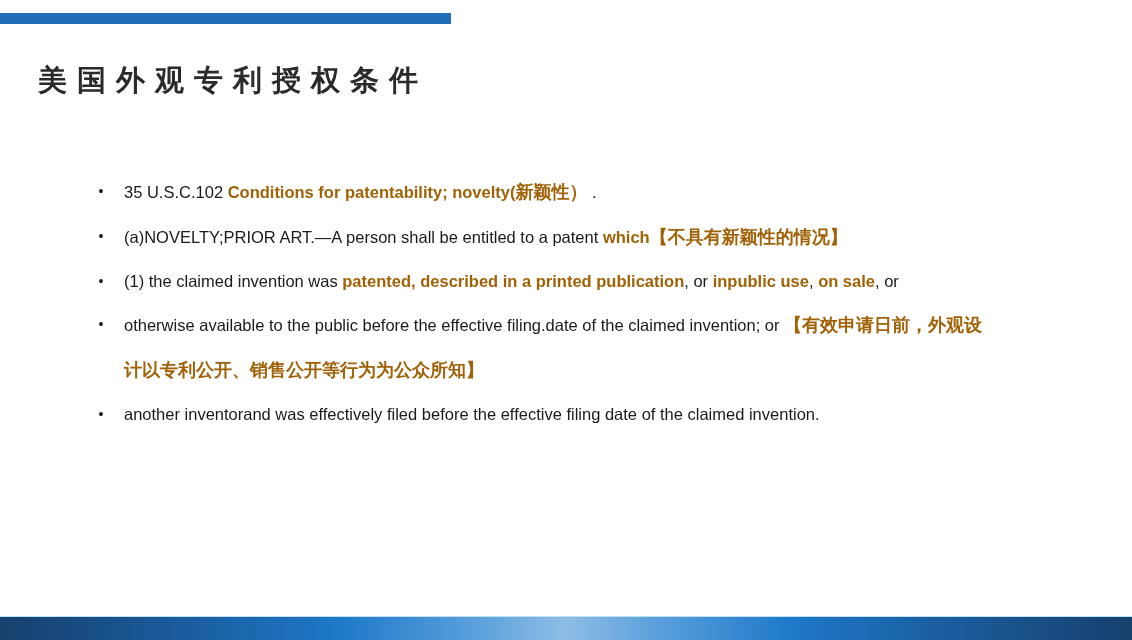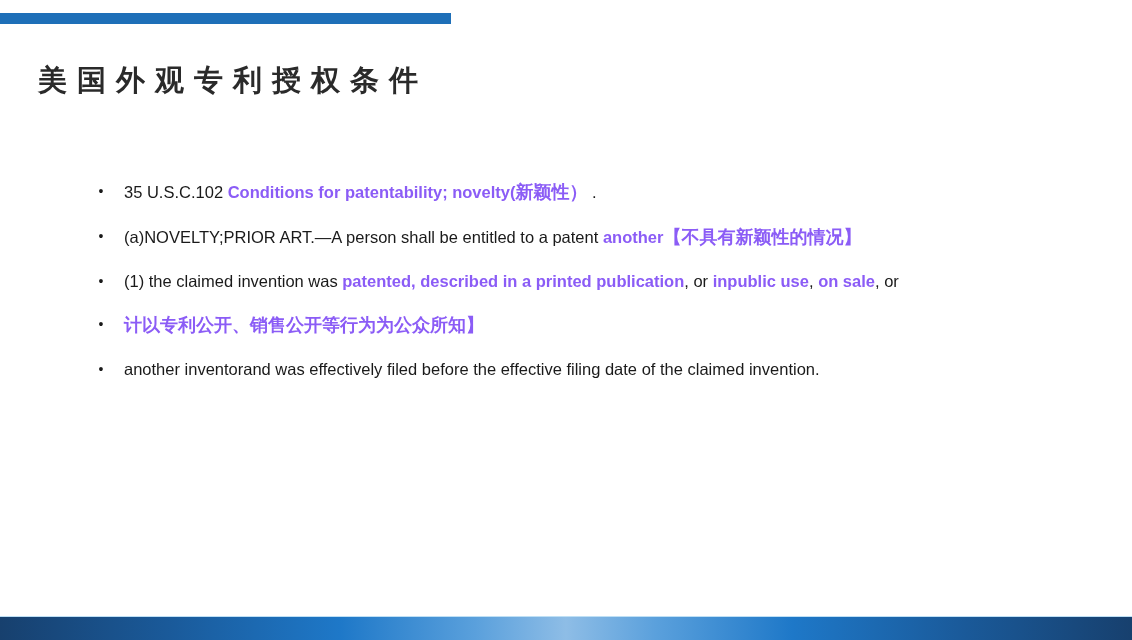--- a/index.html
+++ b/index.html
@@ -23,21 +23,21 @@
       font-size: 16.5px; color: #1a1a1a;
     }
     .item {
       position: relative; padding-left: 28px; line-height: 43.8px;
       white-space: nowrap;
     }
     .bullet {
       position: absolute; left: 0; top: 0; width: 10px; text-align: center;
       font-size: 14px; color: #1a1a1a;
     }
-    .red { color: #8b5cf6; font-weight: bold; margin-top: 39px; }
+    .red { color: #a16207; font-weight: bold; margin-top: 39px; }
     .cjk { font-family: "DejaVu Sans", sans-serif; font-size: 18px; }
     .bottom-bar {
       position: absolute; left: 0; top: 616px; width: 1132px; height: 24px;
       background: linear-gradient(to right, #17406e 0%, #1a5a9a 15%, #1e78c8 30%, #5aa0dc 42%, #8ebde6 50%, #5aa0dc 58%, #1e78c8 70%, #1a5a9a 85%, #17406e 100%);
       border-top: 1px solid #bfe0f5;
     }
   </style>
 </head>
 <body>
 
@@ -50,33 +50,36 @@
   <div class="item">
     <span class="bullet">•</span>
     <div class="line">
       <span>35 U.S.C.102 </span><span class="red">Conditions for patentability; novelty(</span><span class="red cjk">新颖性）</span><span> .</span>
     </div>
   </div>
 
   <div class="item">
     <span class="bullet">•</span>
     <div class="line">
-      <span>(a)NOVELTY;PRIOR ART.—A person shall be entitled to a patent </span><span class="red">another</span><span class="red cjk">【不具有新颖性的情况】</span>
+      <span>(a)NOVELTY;PRIOR ART.—A person shall be entitled to a patent </span><span class="red">which</span><span class="red cjk">【不具有新颖性的情况】</span>
     </div>
   </div>
 
   <div class="item">
     <span class="bullet">•</span>
     <div class="line">
       <span>(1) the claimed invention was </span><span class="red">patented, described in a printed publication</span><span>, or </span><span class="red">inpublic use</span><span>, </span><span class="red">on sale</span><span>, or</span>
     </div>
   </div>
 
   <div class="item">
     <span class="bullet">•</span>
+    <div class="line">
+      <span>otherwise available to the public before the effective filing.date of the claimed invention; or </span><span class="red cjk">【有效申请日前，外观设</span>
+    </div>
     <div class="line">
       <span class="red cjk">计以专利公开、销售公开等行为为公众所知】</span>
     </div>
   </div>
 
   <div class="item">
     <span class="bullet">•</span>
     <div class="line">
       <span>another inventorand was effectively filed before the effective filing date of the claimed invention.</span>
     </div>

